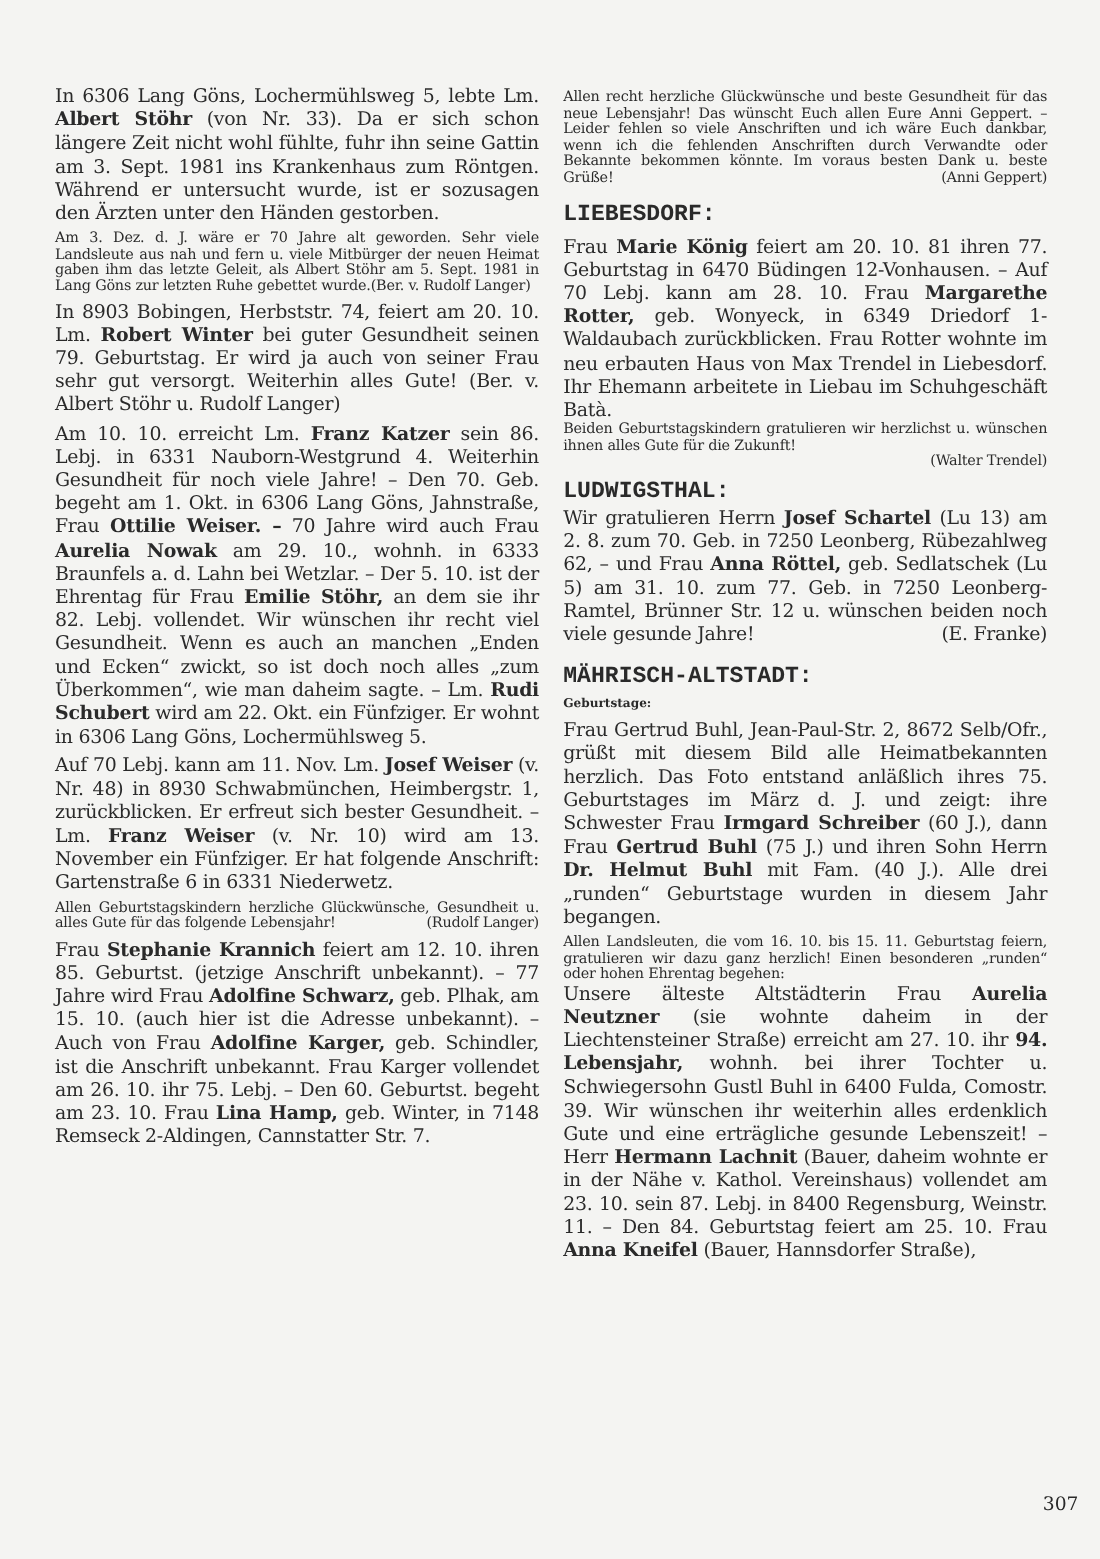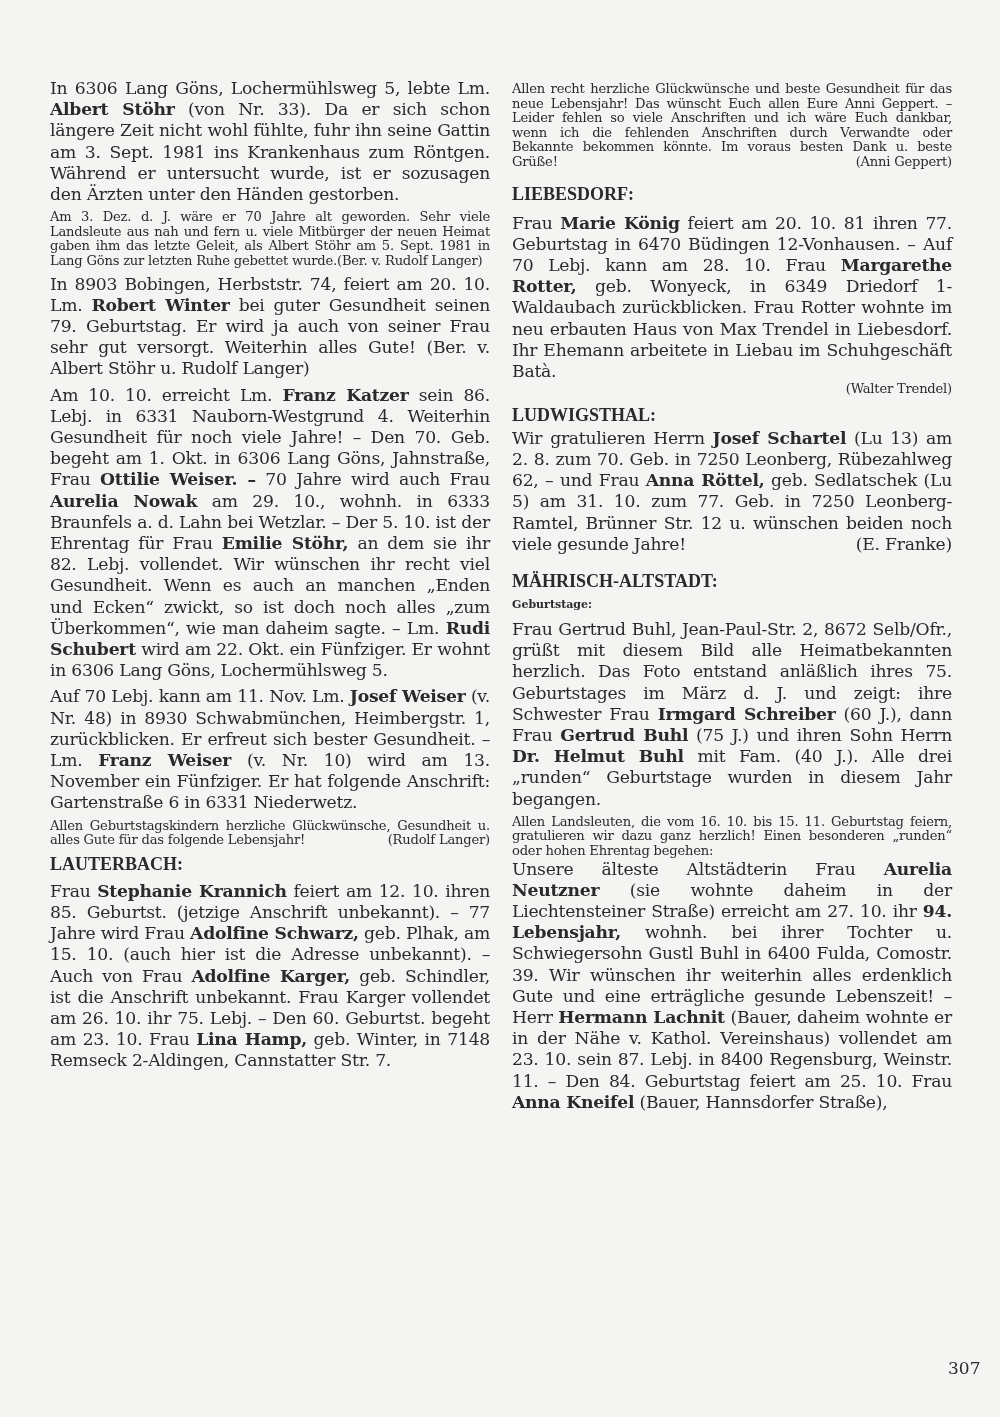--- a/index.html
+++ b/index.html
@@ -27,22 +27,22 @@
   .small {
     font-size: 13.1px;
     line-height: 14.6px;
     letter-spacing: -0.2px;
   }
   .mb4 { margin-bottom: 5px; }
   .sig { display: block; text-align: right; }
   .sig-inline { float: right; }
   b { font-weight: bold; }
   h2 {
-    font-family: Liberation Serif, serif;
-    font-size: 18px;
+    font-family: Liberation Mono, monospace;
+    font-size: 21px;
     font-weight: bold;
     margin: 0;
     letter-spacing: 0px;
   }
   h3 {
     font-family: "DejaVu Serif", "Liberation Serif", serif;
     font-size: 11px;
     font-weight: bold;
     margin: 0;
   }
@@ -79,40 +79,40 @@
 
 
   <p class="big mb4">
     <span>Auf 70 Lebj. kann am 11. Nov. Lm. </span><b>Josef Weiser</b><span> (v. Nr. 48) in 8930 Schwabmünchen, Heimbergstr. 1, zurückblicken. Er erfreut sich bester Gesundheit. – Lm. </span><b>Franz Weiser</b><span> (v. Nr. 10) wird am 13. November ein Fünfziger. Er hat folgende Anschrift: Gartenstraße 6 in 6331 Niederwetz.</span>
   </p>
 
   <p class="small clear" style="margin-bottom:6px;">
     <span>Allen Geburtstagskindern herzliche Glückwünsche, Gesundheit u. alles Gute für das folgende Lebensjahr!</span><span class="sig-inline">(Rudolf Langer)</span>
   </p>
 
-  <h2 style="margin-bottom:6px;">LAUTERBACH:</h2>
 
   <p class="big">
     <span>Frau </span><b>Stephanie Krannich</b><span> feiert am 12. 10. ihren 85. Geburtst. (jetzige Anschrift unbekannt). – 77 Jahre wird Frau </span><b>Adolfine Schwarz,</b><span> geb. Plhak, am 15. 10. (auch hier ist die Adresse unbekannt). – Auch von Frau </span><b>Adolfine Karger,</b><span> geb. Schindler, ist die Anschrift unbekannt. Frau Karger vollendet am 26. 10. ihr 75. Lebj. – Den 60. Geburtst. begeht am 23. 10. Frau </span><b>Lina Hamp,</b><span> geb. Winter, in 7148 Remseck 2-Aldingen, Cannstatter Str. 7.</span>
   </p>
 </div>
 
 <div class="col col-right">
 
   <p class="small clear" style="margin-bottom:14px;">
     <span>Allen recht herzliche Glückwünsche und beste Gesundheit für das neue Lebensjahr! Das wünscht Euch allen Eure Anni Geppert. – Leider fehlen so viele Anschriften und ich wäre Euch dankbar, wenn ich die fehlenden Anschriften durch Verwandte oder Bekannte bekommen könnte. Im voraus besten Dank u. beste Grüße!</span><span class="sig-inline">(Anni Geppert)</span>
   </p>
 
   <h2 style="margin-bottom:8px;">LIEBESDORF:</h2>
 
   <p class="big">
     <span>Frau </span><b>Marie König</b><span> feiert am 20. 10. 81 ihren 77. Geburtstag in 6470 Büdingen 12-Vonhausen. – Auf 70 Lebj. kann am 28. 10. Frau </span><b>Margarethe Rotter,</b><span> geb. Wonyeck, in 6349 Driedorf 1-Waldaubach zurückblicken. Frau Rotter wohnte im neu erbauten Haus von Max Trendel in Liebesdorf. Ihr Ehemann arbeitete in Liebau im Schuhgeschäft Batà.</span>
   </p>
 
   <p class="small" style="margin-bottom:8px;">
+    <span>Beiden Geburtstagskindern gratulieren wir herzlichst u. wünschen ihnen alles Gute für die Zukunft!</span>
     <span class="sig">(Walter Trendel)</span>
   </p>
 
   <h2 style="margin-bottom:2px;">LUDWIGSTHAL:</h2>
 
   <p class="big clear" style="margin-bottom:16px;">
     <span>Wir gratulieren Herrn </span><b>Josef Schartel</b><span> (Lu 13) am 2. 8. zum 70. Geb. in 7250 Leonberg, Rübezahlweg 62, – und Frau </span><b>Anna Röttel,</b><span> geb. Sedlatschek (Lu 5) am 31. 10. zum 77. Geb. in 7250 Leonberg-Ramtel, Brünner Str. 12 u. wünschen beiden noch viele gesunde Jahre!</span><span class="sig-inline">(E. Franke)</span>
   </p>
 
   <h2 style="margin-bottom:6px;">MÄHRISCH-ALTSTADT:</h2>

